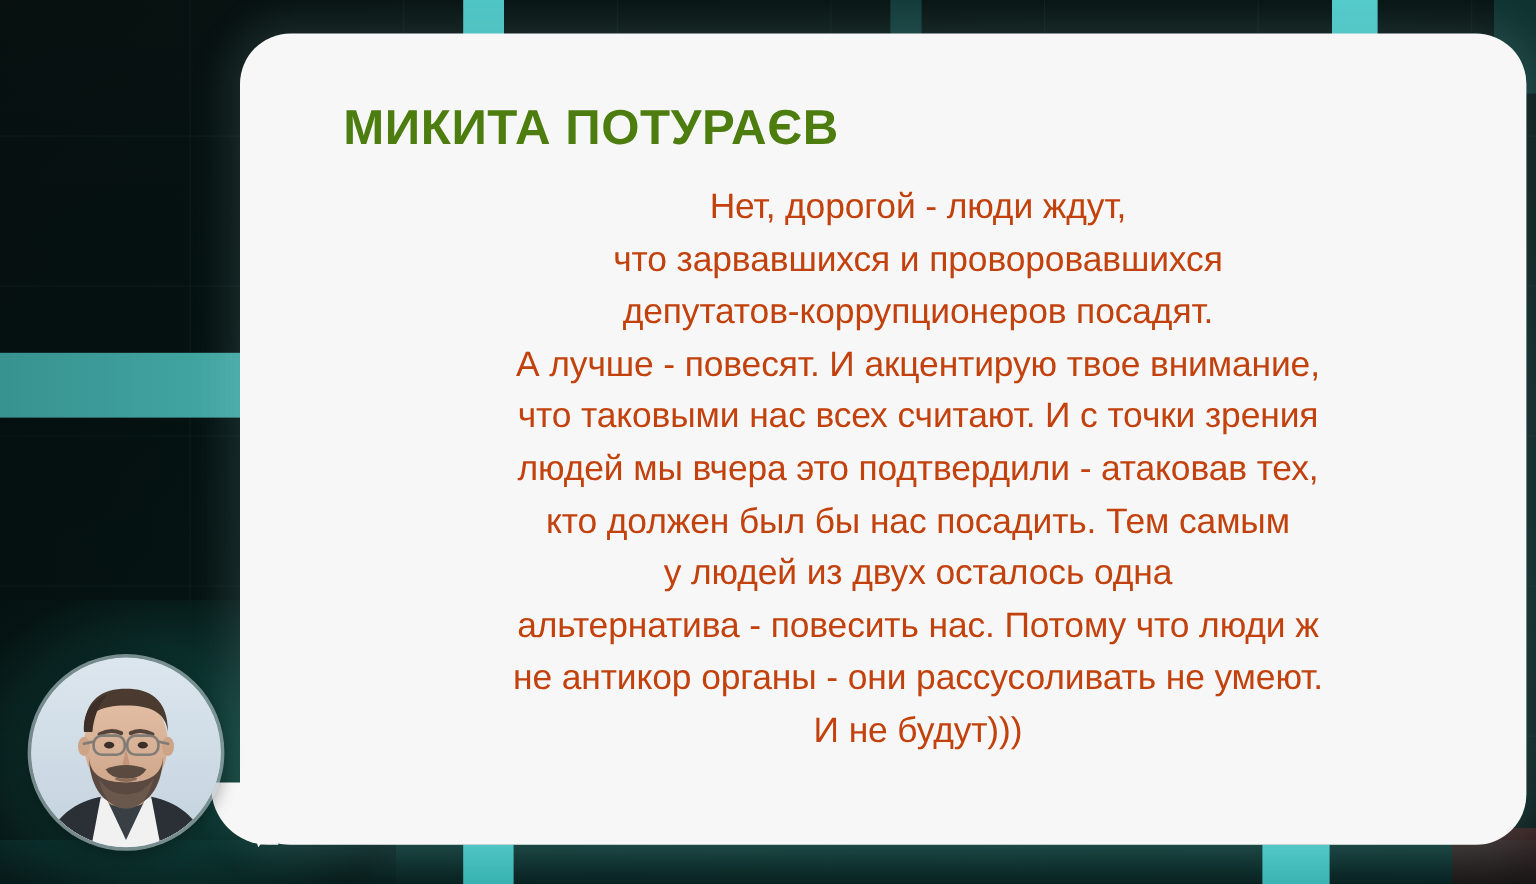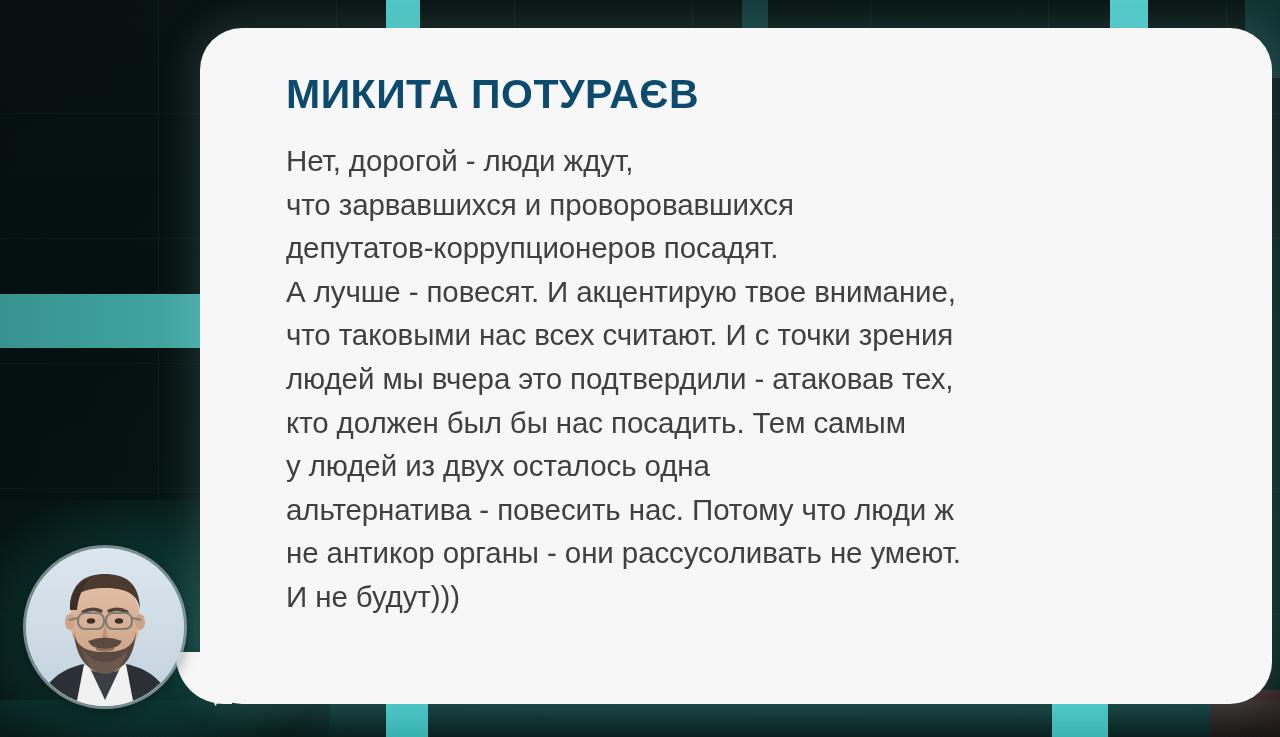--- a/index.html
+++ b/index.html
@@ -85,33 +85,35 @@
   .bubble-inner {
     position:absolute;
     left:86px; top:44px;
     right:28px;
   }
 
   #speaker-name {
     font-size:41px;
     font-weight:bold;
     letter-spacing:0.5px;
-    color:#0c4a6e;
+    color:#4d7c0f;
     line-height:1.1;
     white-space:nowrap;
+    margin-top:12px;
   }
 
   #quote-body {
     margin-top:22px;
     font-size:29.5px;
     line-height:43.6px;
-    color:#404040;
+    color:#c2410c;
     letter-spacing:-0.1px;
     white-space:pre-line;
     font-weight:500;
+    text-align:center;
   }
 
   
   #avatar {
     position:absolute;
     left:26px; top:548px;
     width:158px; height:158px;
     border-radius:50%;
     overflow:hidden;
     background:#ccd9e2;

